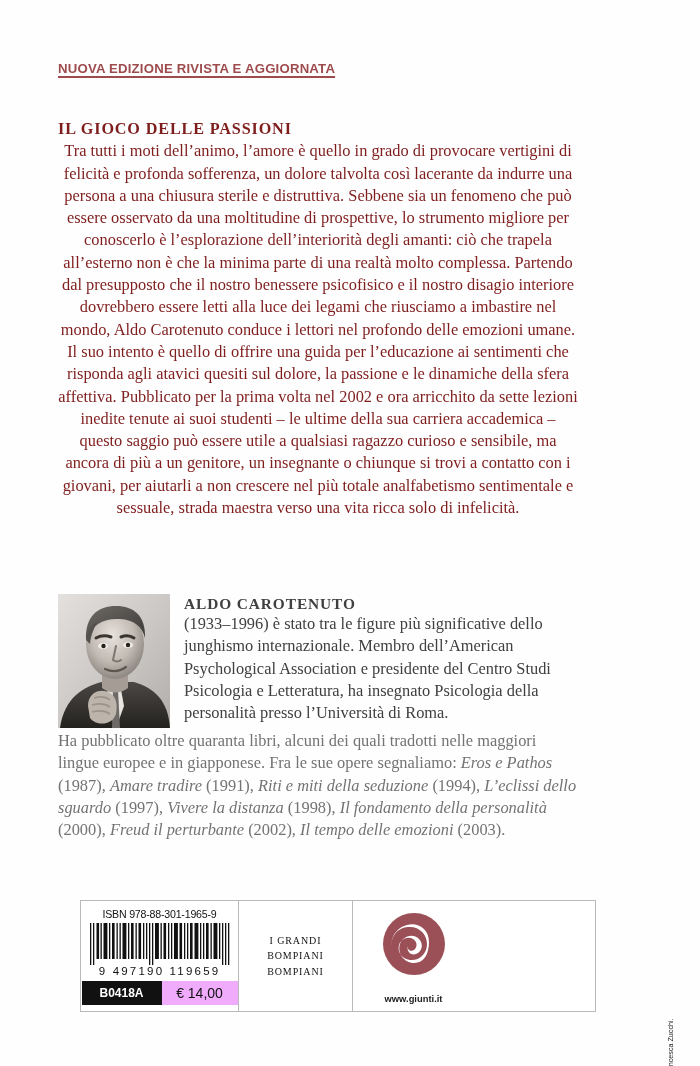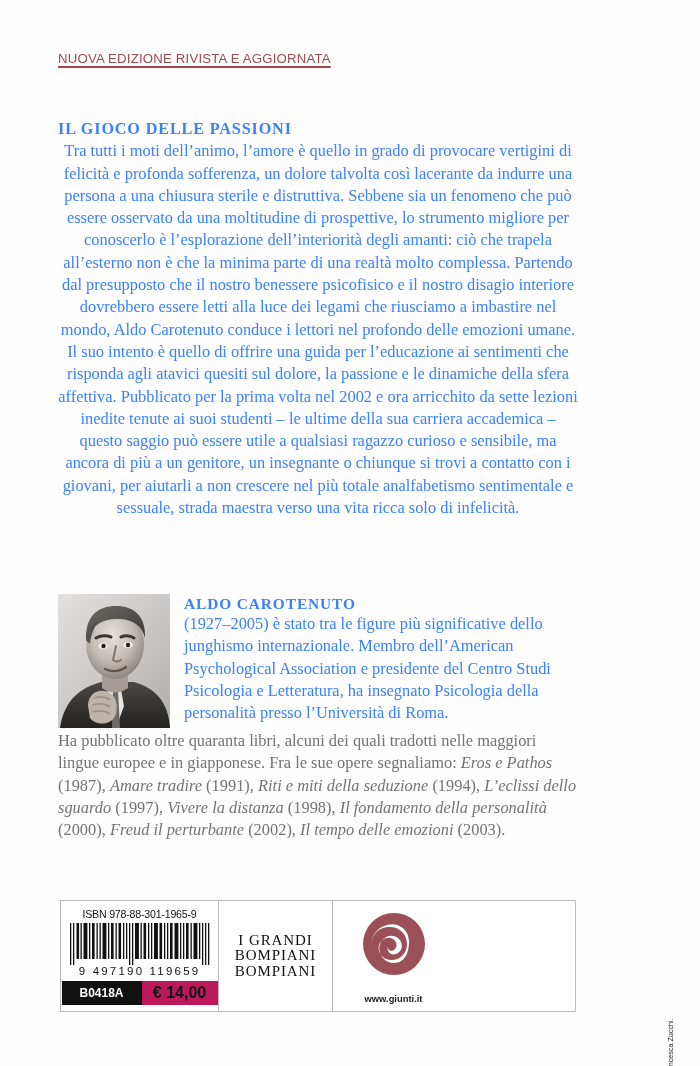--- a/index.html
+++ b/index.html
@@ -19,41 +19,41 @@
   .page {
     position: absolute;
     inset: 0;
     background: #fefefe;
   }
 
   
   .banner {
     position: absolute;
     left: 58px;
-    top: 51px;
-    font-family: "Liberation Sans", "DejaVu Sans", sans-serif;
-    font-weight: normal;
+    top: 61px;
+    font-family: "Liberation Sans", "DejaVu Sans", sans-serif;
+    font-weight: bold;
     font-size: 13.2px;
     letter-spacing: 0.2px;
     color: #9e4b4d;
     text-decoration: underline;
     text-underline-offset: 3px;
     text-decoration-thickness: 1.5px;
     white-space: nowrap;
   }
 
   
   .blurb {
     position: absolute;
     left: 58px;
     top: 118px;
     width: 520px;
     font-size: 16.4px;
     line-height: 22.3px;
-    color: #3b82f6;
+    color: #7f1d1d;
   }
   .blurb-title {
     font-size: 16.2px;
     letter-spacing: 0.85px;
     display: block;
     margin-bottom: 0px;
   }
   .blurb-body {
     display: block;
     text-align: center;
@@ -80,37 +80,37 @@
 
   .author-name {
     font-size: 15.4px;
     letter-spacing: 0.9px;
     display: block;
     line-height: 19px;
   }
   .author-text {
     font-size: 16.4px;
     line-height: 22.3px;
-    color: #3b82f6;
+    color: #404040;
     padding-left: 36px;
   }
 
   .biblio {
     clear: both;
     padding-top: 0px;
     font-size: 16.4px;
     line-height: 22.3px;
     color: #737373;
   }
   .biblio i { font-style: italic; }
 
   
   .bottom-strip {
     position: absolute;
-    left: 60px;
+    left: 80px;
     top: 900px;
     width: 516px;
     height: 112px;
     display: flex;
     border: 1px solid #b9b9b9;
     box-sizing: border-box;
     background: #fff;
   }
   .cell {
     box-sizing: border-box;
@@ -161,35 +161,35 @@
     color: #fff;
     font-family: "Liberation Sans", "DejaVu Sans", sans-serif;
     font-weight: bold;
     font-size: 12px;
     flex: 0 0 80px;
     display: flex;
     align-items: center;
     justify-content: center;
   }
   .price-amount {
-    background: #be185d;
+    background: #f0abfc;
     color: #111;
     font-family: "Liberation Sans", "DejaVu Sans", sans-serif;
-    font-weight: bold;
-    font-size: 16px;
+    font-weight: normal;
+    font-size: 14px;
     flex: 1;
     display: flex;
     align-items: center;
     justify-content: center;
   }
 
   .cell-series { width: 114px; }
   .series-text {
     text-align: center;
-    font-size: 15px;
+    font-size: 10px;
     line-height: 15.6px;
     letter-spacing: 0.9px;
     color: #111;
   }
   .series-text span { display: block; white-space: nowrap; }
 
   .cell-logo { width: 121px; position: relative; }
   .logo-mark { margin-top: 4px; }
   .logo-url {
     font-family: "Liberation Sans", "DejaVu Sans", sans-serif;
@@ -279,21 +279,21 @@
         <path d="M47 75 q11 5 21 -2" stroke="#5e554d" stroke-width="2.2" fill="none" stroke-linecap="round"></path>
 
         <path d="M30 112 C30 100 40 94 50 98 C58 101 60 110 58 120 C54 132 38 132 32 124 Z" fill="#bdb4ab"></path>
         <path d="M36 104 q10 -3 16 2" stroke="#9d948b" stroke-width="1.6" fill="none"></path>
         <path d="M34 111 q11 -3 18 2" stroke="#9d948b" stroke-width="1.6" fill="none"></path>
         <path d="M34 118 q11 -3 18 2" stroke="#9d948b" stroke-width="1.6" fill="none"></path>
       </svg>
     </div>
 
     <div class="author-text">
-      <strong class="author-name">ALDO CAROTENUTO</strong><span>(1927–2005) è stato tra le figure più significative dello junghismo internazionale. Membro dell’American Psychological Association e presidente del Centro Studi Psicologia e Letteratura, ha insegnato Psicologia della personalità presso l’Università di Roma.</span>
+      <strong class="author-name">ALDO CAROTENUTO</strong><span>(1933–1996) è stato tra le figure più significative dello junghismo internazionale. Membro dell’American Psychological Association e presidente del Centro Studi Psicologia e Letteratura, ha insegnato Psicologia della personalità presso l’Università di Roma.</span>
     </div>
 
     <div class="biblio">
       <span>Ha pubblicato oltre quaranta libri, alcuni dei quali tradotti nelle maggiori lingue europee e in giapponese. Fra le sue opere segnaliamo: </span><span id="works-list"><i>Eros e Pathos</i><span> (1987), </span><i>Amare tradire</i><span> (1991), </span><i>Riti e miti della seduzione</i><span> (1994), </span><i>L’eclissi dello sguardo</i><span> (1997), </span><i>Vivere la distanza</i><span> (1998), </span><i>Il fondamento della personalità</i><span> (2000), </span><i>Freud il perturbante</i><span> (2002), </span><i>Il tempo delle emozioni</i><span> (2003).</span></span>
     </div>
   </div>
 
   <div class="bottom-strip">
 
     <div class="cell cell-barcode">

